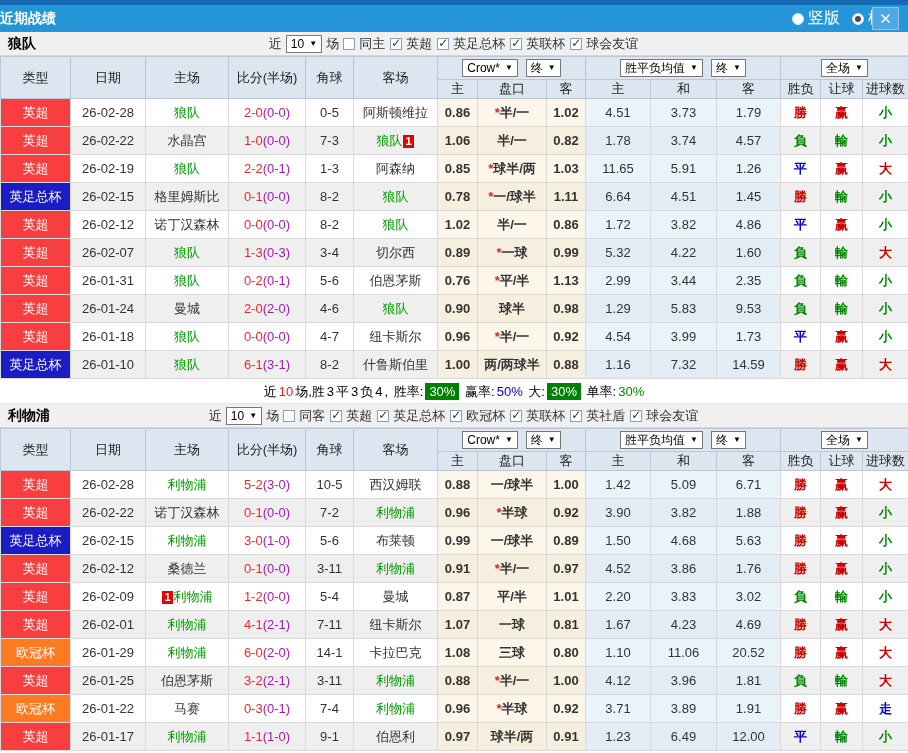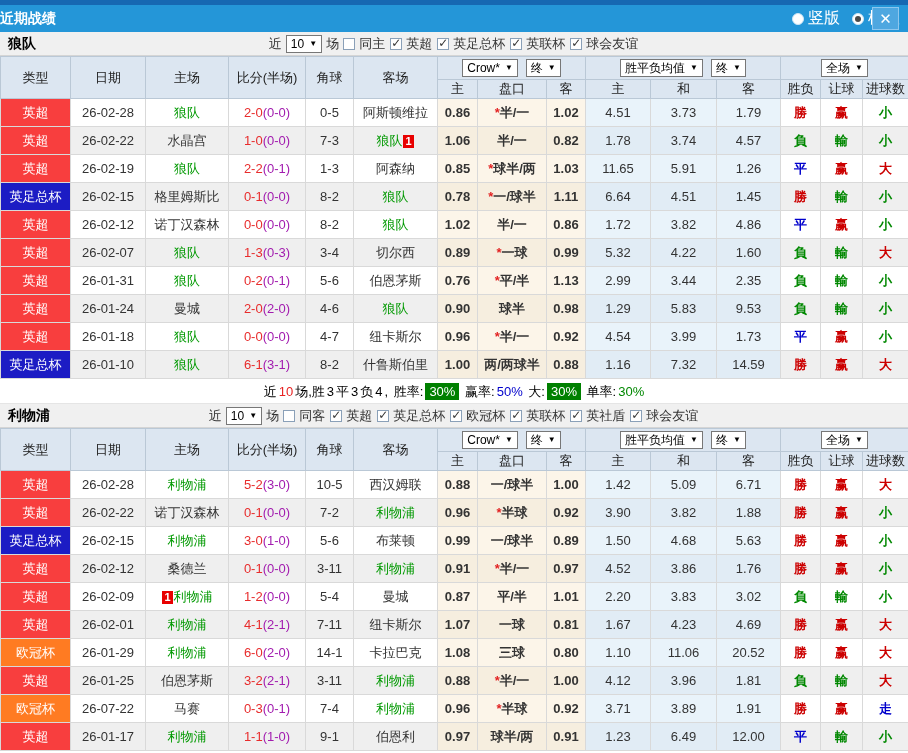--- a/index.html
+++ b/index.html
@@ -586,21 +586,21 @@
     <td class="c-odd">1.00</td>
     <td class="c-avg">4.12</td>
     <td class="c-avg">3.96</td>
     <td class="c-avg">1.81</td>
     <td class="c-res green">負</td>
     <td class="c-res green">輸</td>
     <td class="c-res red">大</td>
   </tr>
         <tr>
     <td class="c-league ucl">欧冠杯</td>
-    <td class="c-date">26-07-22</td>
+    <td class="c-date">26-01-22</td>
     <td class="c-home"><span>马赛</span></td>
     <td class="c-score"><span class="s-ft">0-3</span><span class="s-ht">(0-1)</span></td>
     <td class="c-corner">7-4</td>
     <td class="c-away"><span class="team-green">利物浦</span></td>
     <td class="c-odd">0.96</td>
     <td class="c-hcap"><span class="star">*</span>半球</td>
     <td class="c-odd">0.92</td>
     <td class="c-avg">3.71</td>
     <td class="c-avg">3.89</td>
     <td class="c-avg">1.91</td>

